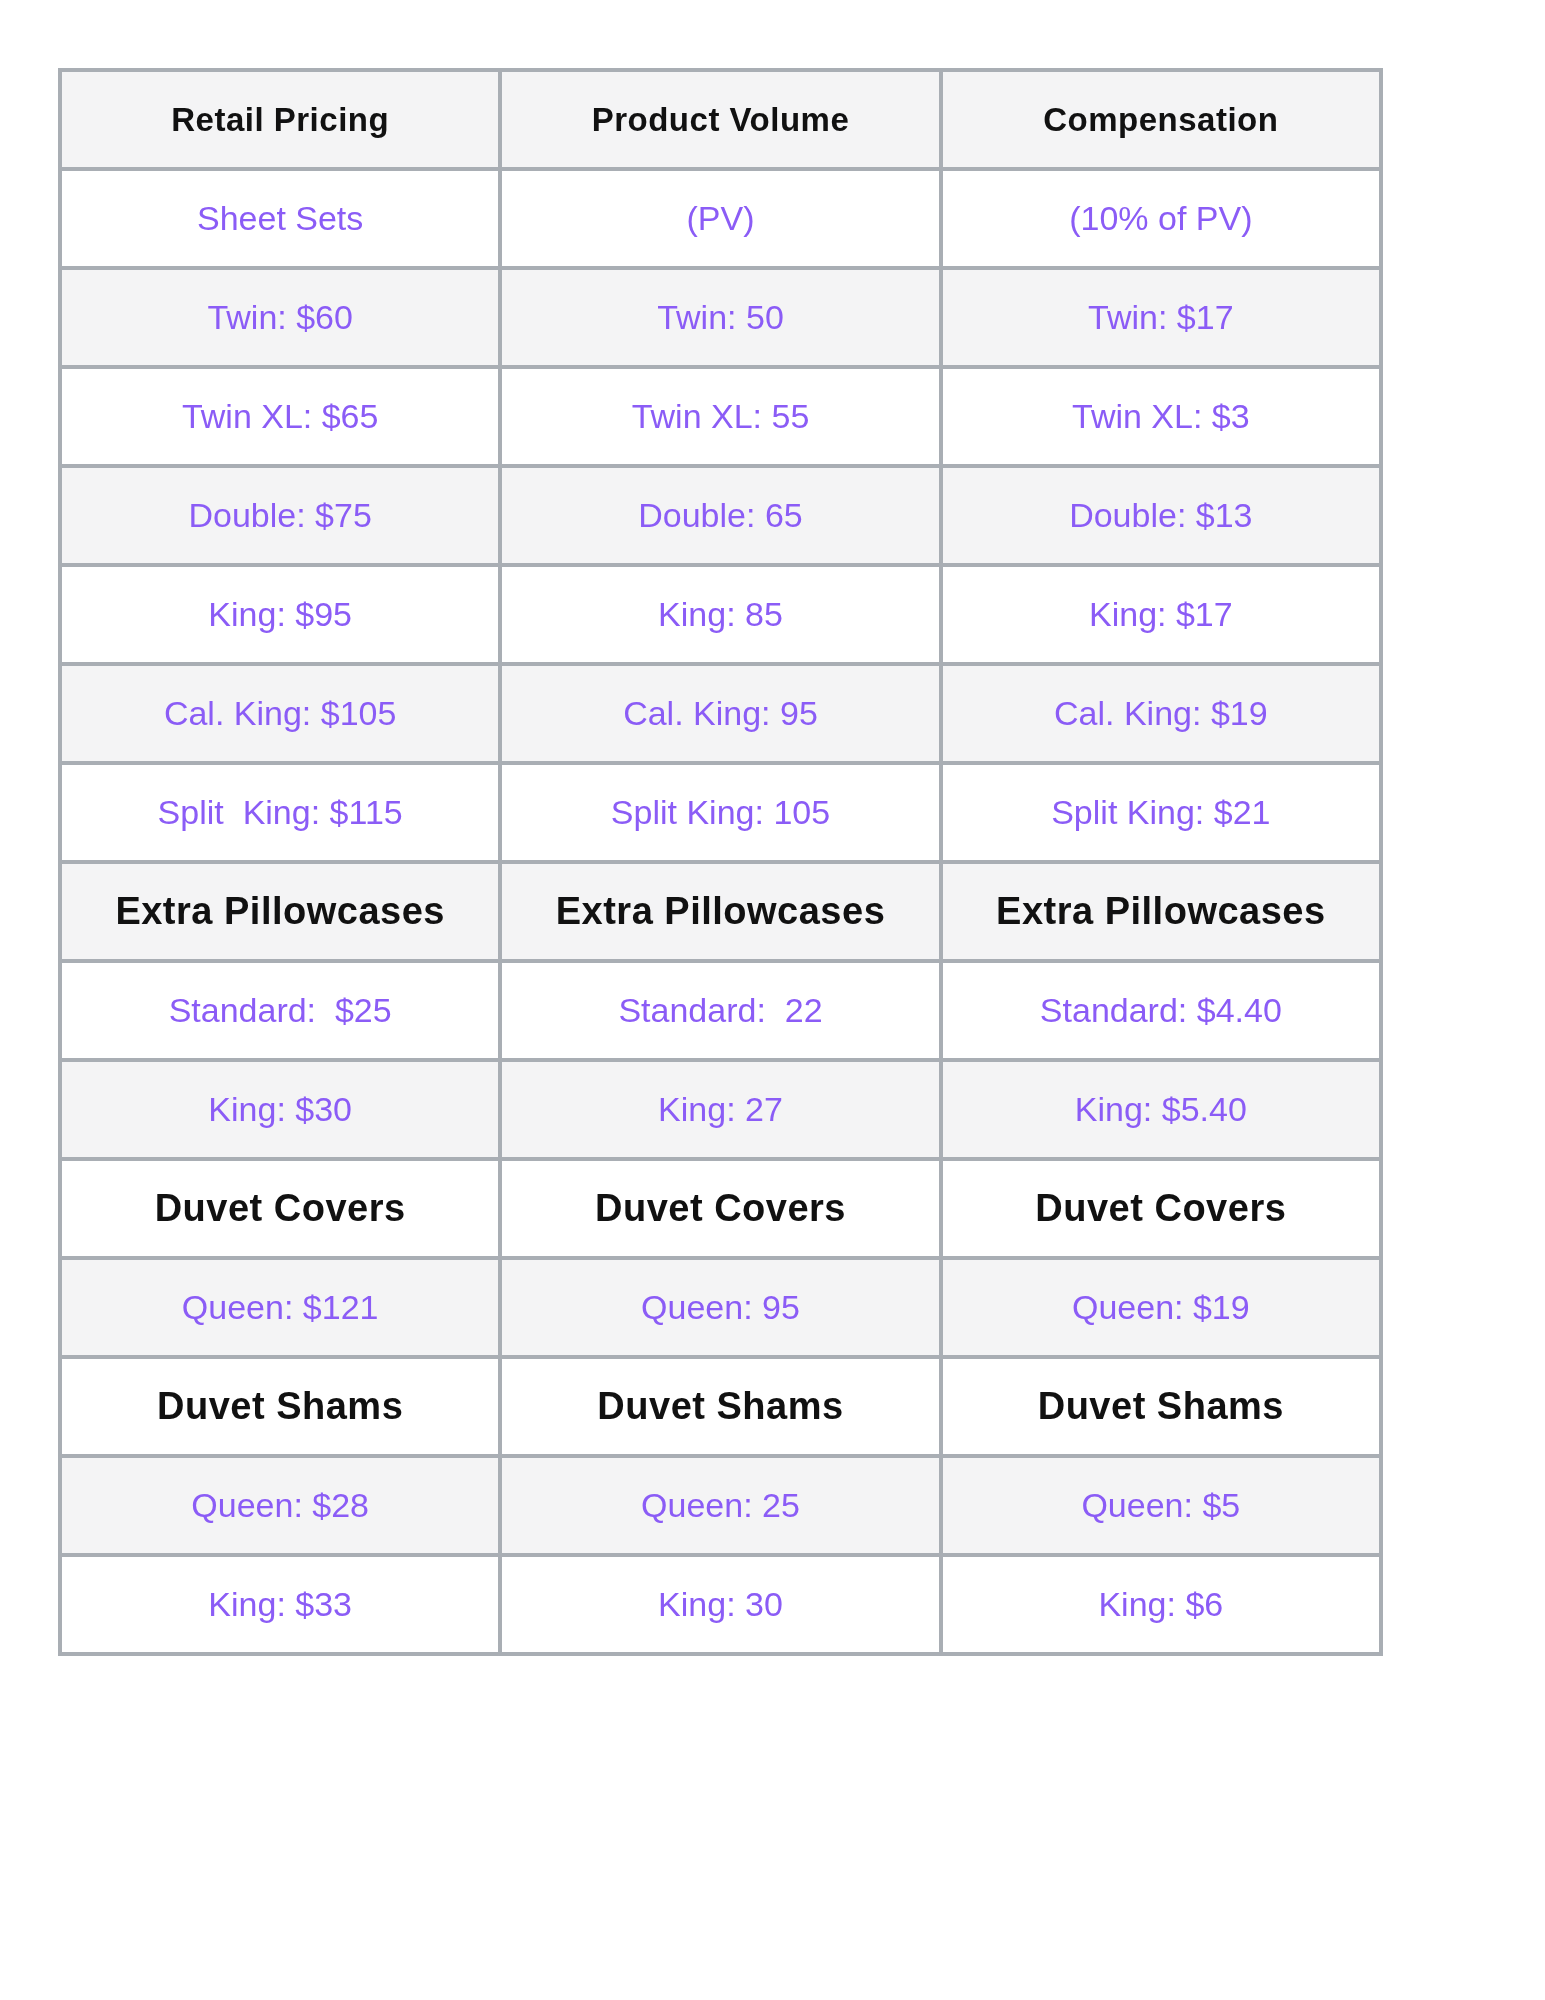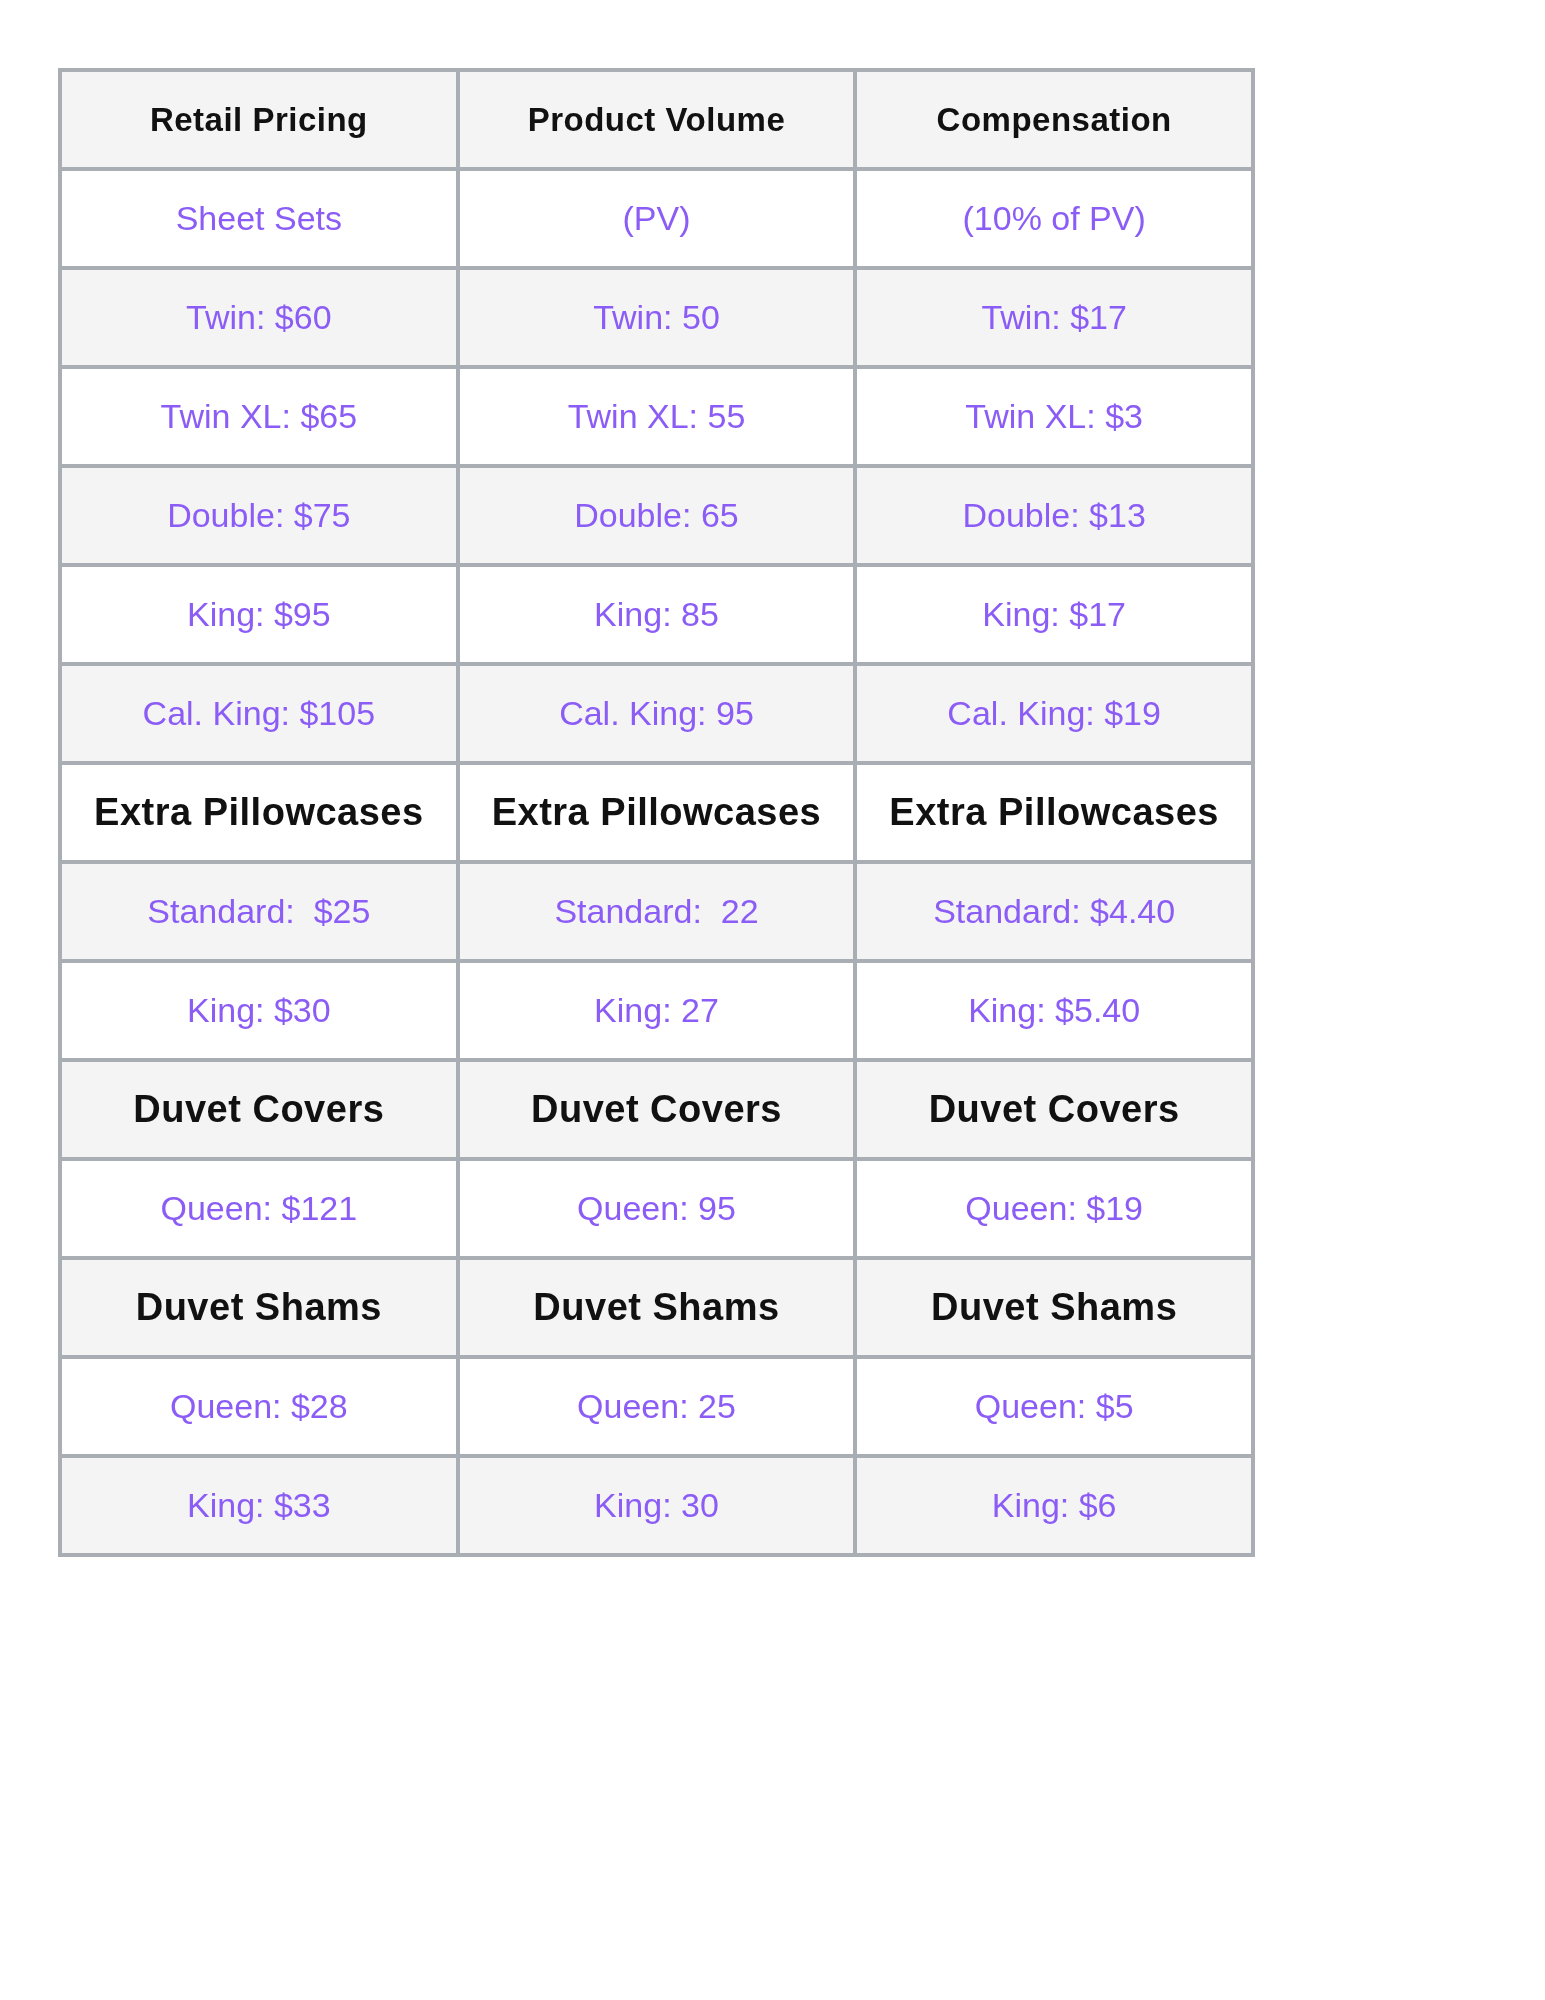--- a/index.html
+++ b/index.html
@@ -11,21 +11,21 @@
     position: relative;
     width: 1545px;
     height: 2000px;
     background: #ffffff;
     font-family: "Liberation Sans", sans-serif;
   }
   table.pricing {
     position: absolute;
     left: 58px;
     top: 68px;
-    width: 1197px;
+    width: 1325px;
     border-collapse: collapse;
     table-layout: fixed;
   }
   table.pricing th,
   table.pricing td {
     border: 4px solid #a9aeb4;
     height: 99px;
     text-align: center;
     vertical-align: middle;
     font-size: 34px;
@@ -89,20 +89,25 @@
       <tr>
         <td>King: $95</td>
         <td>King: 85</td>
         <td>King: $17</td>
       </tr>
       <tr>
         <td>Cal. King: $105</td>
         <td>Cal. King: 95</td>
         <td>Cal. King: $19</td>
       </tr>
+      <tr>
+        <td>Split  King: $115</td>
+        <td>Split King: 105</td>
+        <td>Split King: $21</td>
+      </tr>
       <tr class="section-row">
         <td>Extra Pillowcases</td>
         <td>Extra Pillowcases</td>
         <td>Extra Pillowcases</td>
       </tr>
       <tr>
         <td>Standard:  $25</td>
         <td>Standard:  22</td>
         <td>Standard: $4.40</td>
       </tr>

